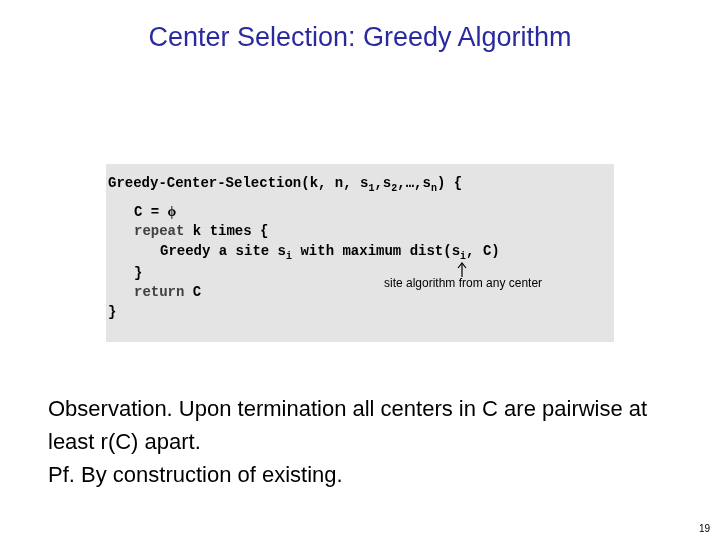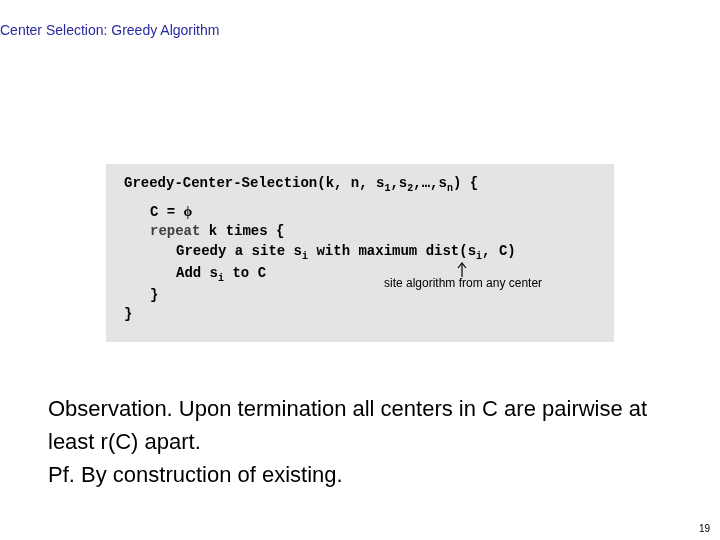--- a/index.html
+++ b/index.html
@@ -16,41 +16,42 @@
     width: 720px;
     height: 540px;
     position: relative;
     box-sizing: border-box;
   }
   .title {
     position: absolute;
     top: 22px;
     left: 0;
     width: 720px;
-    font-size: 14px;
+    text-align: center;
+    font-size: 27px;
     color: #2a2aa0;
   }
   .intro {
     position: absolute;
     top: 86px;
     left: 48px;
     width: 624px;
     font-size: 17px;
     line-height: 1.5;
     color: #000;
   }
   .codebox {
     position: absolute;
     top: 164px;
     left: 106px;
     width: 508px;
     height: 178px;
     background: #e4e4e4;
     box-sizing: border-box;
-    padding: 10px 14px 12px 18px;
+    padding: 10px 14px 12px 2px;
     font-family: "Courier New", Courier, monospace;
     font-size: 14px;
     font-weight: bold;
     line-height: 1.4;
     color: #000;
   }
   .codebox .indent1 { padding-left: 26px; display: block; }
   .codebox .indent2 { padding-left: 52px; display: block; }
   .kw { color: #404040; }
   .sub { font-size: 10px; vertical-align: sub; }
@@ -104,24 +105,24 @@
     <div style="height:6px"></div>
     <span class="indent1">
       <span>C = </span><span style="font-family:serif;">ϕ</span>
     </span>
     <span class="indent1">
       <span class="kw">repeat</span><span> k times {</span>
     </span>
     <span class="indent2">
       <span>Greedy a site s</span><span class="sub">i</span><span> with maximum dist(s</span><span class="sub">i</span><span>, C)</span>
     </span>
-    <span class="indent2">
-      <span>Add s</span><span class="sub">i</span><span> to C</span>
+    <span class="indent1">}</span>
+    <span class="indent1">
+      <span class="kw">return</span><span> C</span>
     </span>
-    <span class="indent1">}</span>
     <div>}</div>
   </div>
 
   <svg class="arrow" viewBox="0 0 14 16">
     <line x1="7" y1="16" x2="7" y2="3" stroke="#000" stroke-width="1.2"></line>
     <polyline points="3,7 7,2 11,7" fill="none" stroke="#000" stroke-width="1.2"></polyline>
   </svg>
 
   <div class="annotation">site algorithm from any center</div>
 

